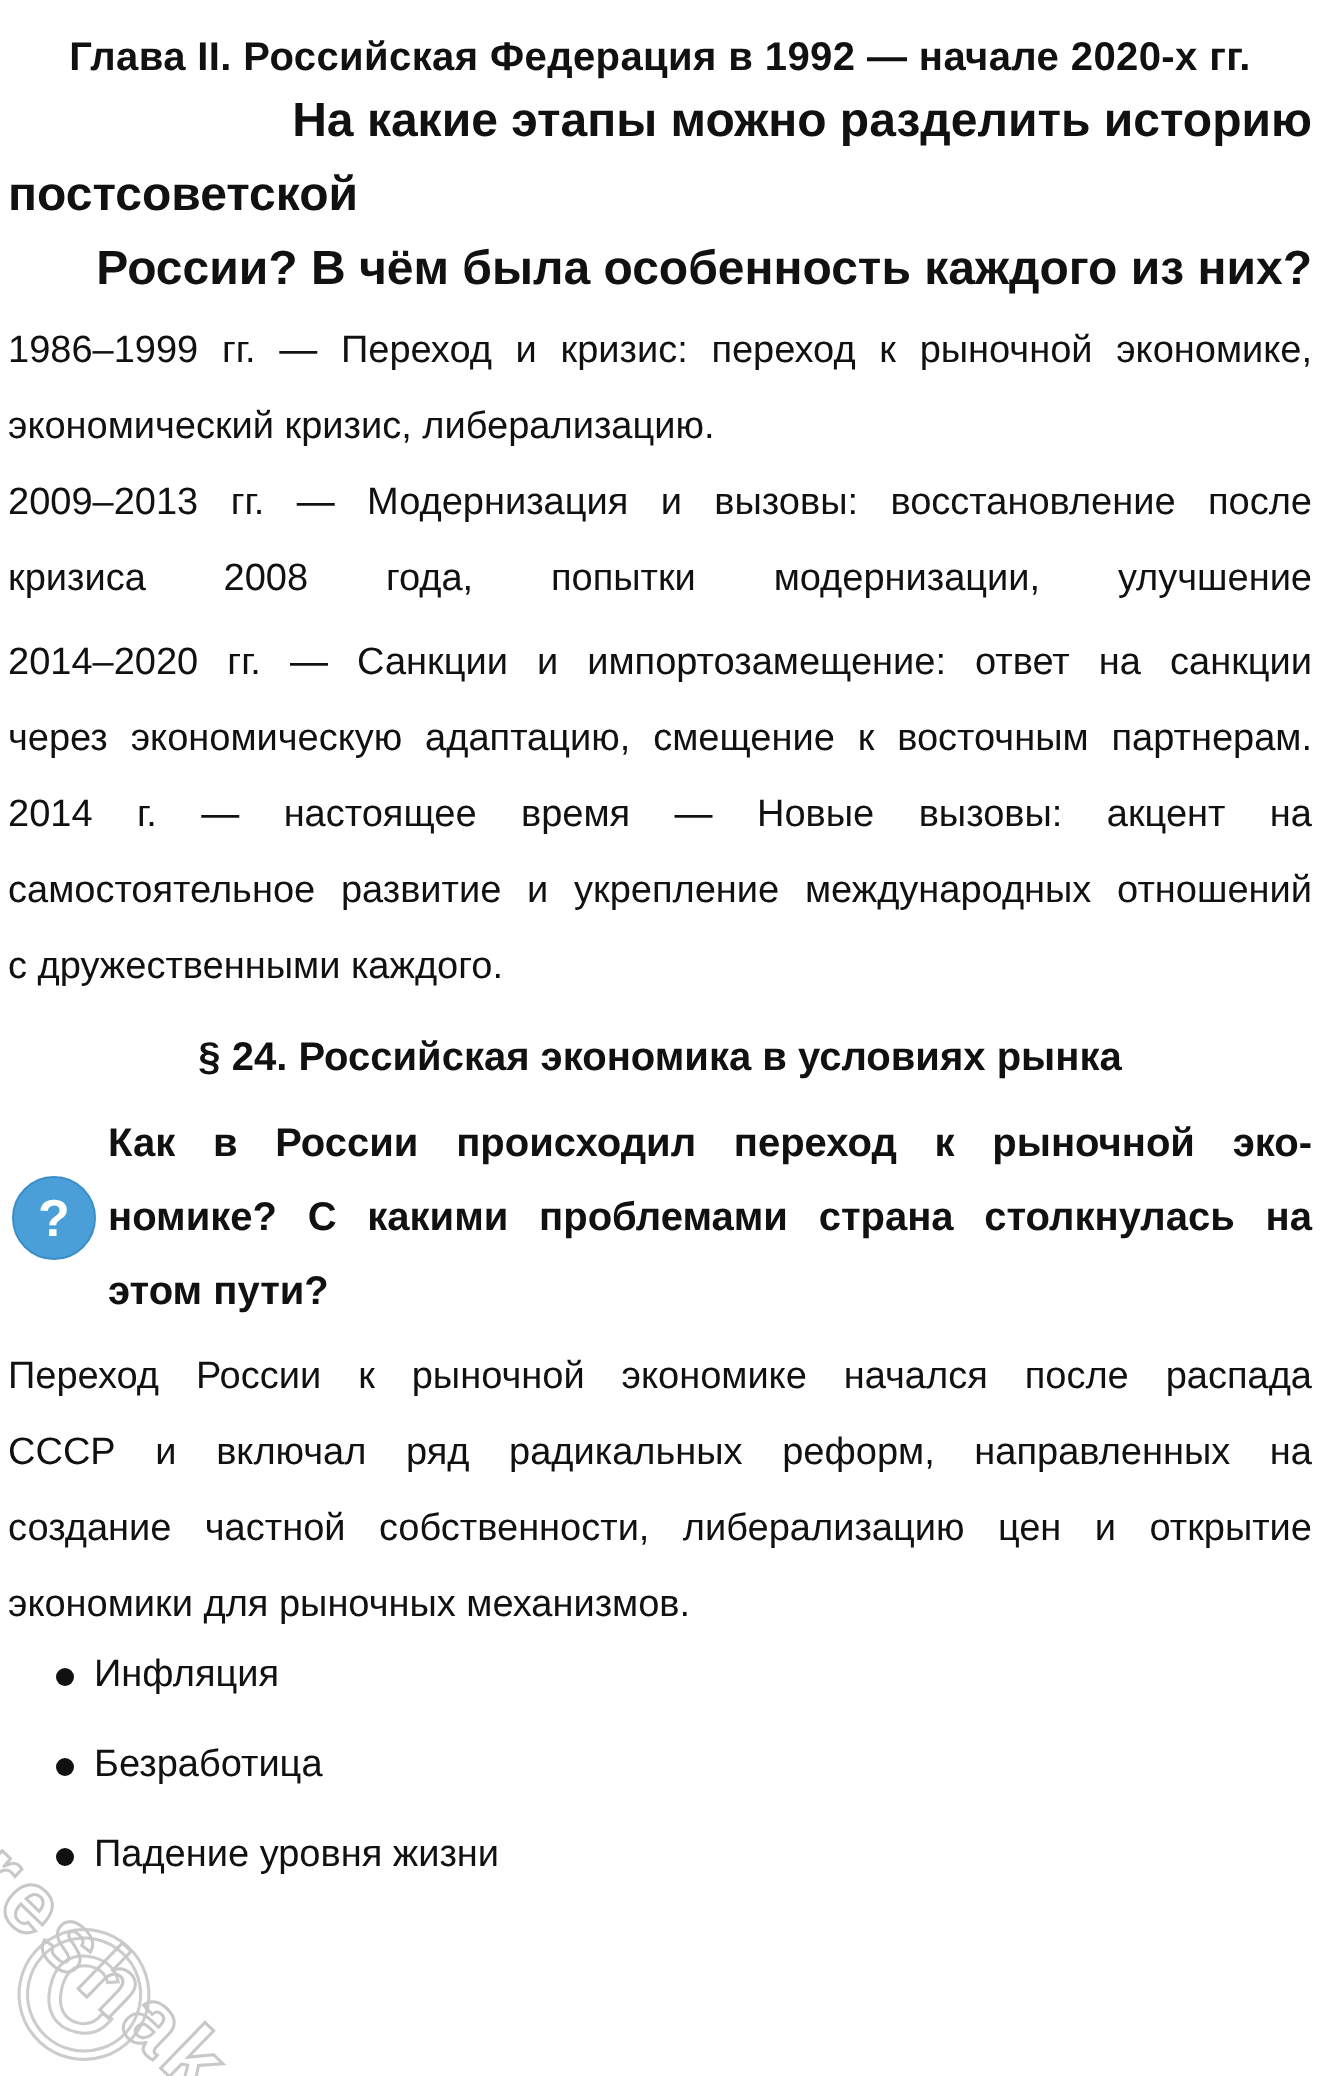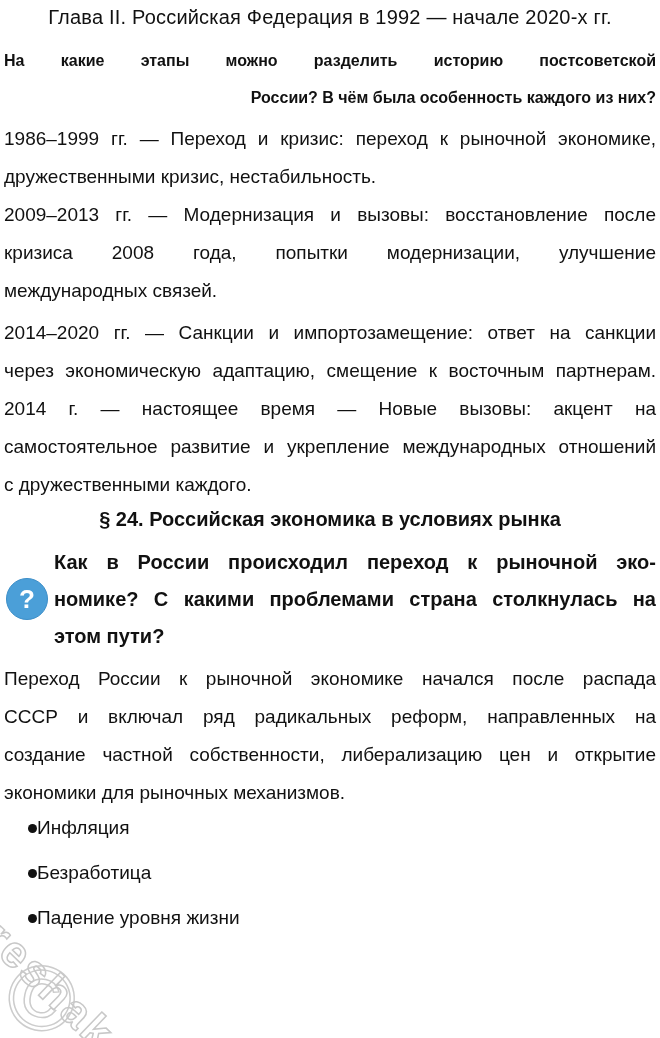--- a/index.html
+++ b/index.html
@@ -2,45 +2,45 @@
 <html lang="ru"><head>
 <meta charset="utf-8">
 <style>
   html,body{margin:0;padding:0;}
   body{
     width:660px;height:1038px;overflow:hidden;background:#ffffff;
     font-family:"Liberation Sans", sans-serif;color:#111111;position:relative;
   }
   .page{position:relative;z-index:1;padding:4px 4px 0 4px;width:652px;}
   .chapter-title{
-    font-size:20px;font-weight:400;text-align:center;line-height:26px;letter-spacing:.2px;
+    font-size:20px;font-weight:700;text-align:center;line-height:26px;letter-spacing:.2px;margin-top:12px;
   }
-  .main-question{margin-top:12px;font-weight:700;font-size:16px;}
+  .main-question{font-weight:700;font-size:24px;}
   .main-question .line{line-height:37px;text-align:right;}
   .para{font-size:19px;font-weight:400;}
   .para .line{line-height:38px;}
   .mt4{margin-top:4px;}
   .line{white-space:nowrap;}
   .j{text-align:justify;text-align-last:justify;white-space:normal;}
   .section-heading{
-    margin-top:3px;font-size:20px;font-weight:700;text-align:center;line-height:24px;
+    margin-top:14px;font-size:20px;font-weight:700;text-align:center;line-height:24px;
   }
   .q-block{position:relative;margin-top:13px;padding-left:50px;font-weight:700;font-size:20px;}
   .q-block .line{line-height:37px;}
   .q-icon{
     position:absolute;left:2px;top:34px;width:42px;height:42px;border-radius:50%;
     background:#4b9fd8;border:1px solid #3c8ec8;box-sizing:border-box;
     display:flex;align-items:center;justify-content:center;
     color:#ffffff;font-size:26px;font-weight:700;
   }
   .answer-para{margin-top:5px;}
   .problems-label{font-size:19px;line-height:38px;}
   ul.problems{list-style:none;margin:5px 0 0 0;padding:0;}
   ul.problems li{
-    display:flex;align-items:center;padding-left:24px;
+    display:flex;align-items:center;gap:10px;padding-left:24px;
     font-size:19px;line-height:22px;margin-bottom:23px;
   }
   .dot{width:9px;height:9px;border-radius:50%;background:#111111;flex:0 0 auto;}
   
   .watermark{position:absolute;left:0;top:880px;width:260px;height:158px;z-index:0;pointer-events:none;}
   .wm-text{
     position:absolute;left:10px;top:32px;font-size:44px;font-weight:700;letter-spacing:3px;
     color:rgba(0,0,0,0);-webkit-text-stroke:1.5px #c8c8c8;
     transform:rotate(44deg);transform-origin:0 0;white-space:nowrap;
   }
@@ -61,28 +61,27 @@
 
   <div class="chapter-title">Глава II. Российская Федерация в 1992 — начале 2020-х гг.</div>
 
   <div class="main-question">
     <div class="line j">На какие этапы можно разделить историю постсоветской</div>
     <div class="line">России? В чём была особенность каждого из них?</div>
   </div>
 
   <div class="para mt4">
     <div class="line j">1986–1999 гг. — Переход и кризис: переход к рыночной экономике,</div>
-    <div class="line">дружественными кризис, нестабильность.</div>
+    <div class="line">экономический кризис, либерализацию.</div>
   </div>
 
 
   <div class="para">
     <div class="line j">2009–2013 гг. — Модернизация и вызовы: восстановление после</div>
     <div class="line j">кризиса 2008 года, попытки модернизации, улучшение</div>
-    <div class="line">международных связей.</div>
   </div>
 
   <div class="para mt4">
     <div class="line j">2014–2020 гг. — Санкции и импортозамещение: ответ на санкции</div>
     <div class="line j">через экономическую адаптацию, смещение к восточным партнерам.</div>
   </div>
 
   <div class="para">
     <div class="line j">2014 г. — настоящее время — Новые вызовы: акцент на</div>
     <div class="line j">самостоятельное развитие и укрепление международных отношений</div>

